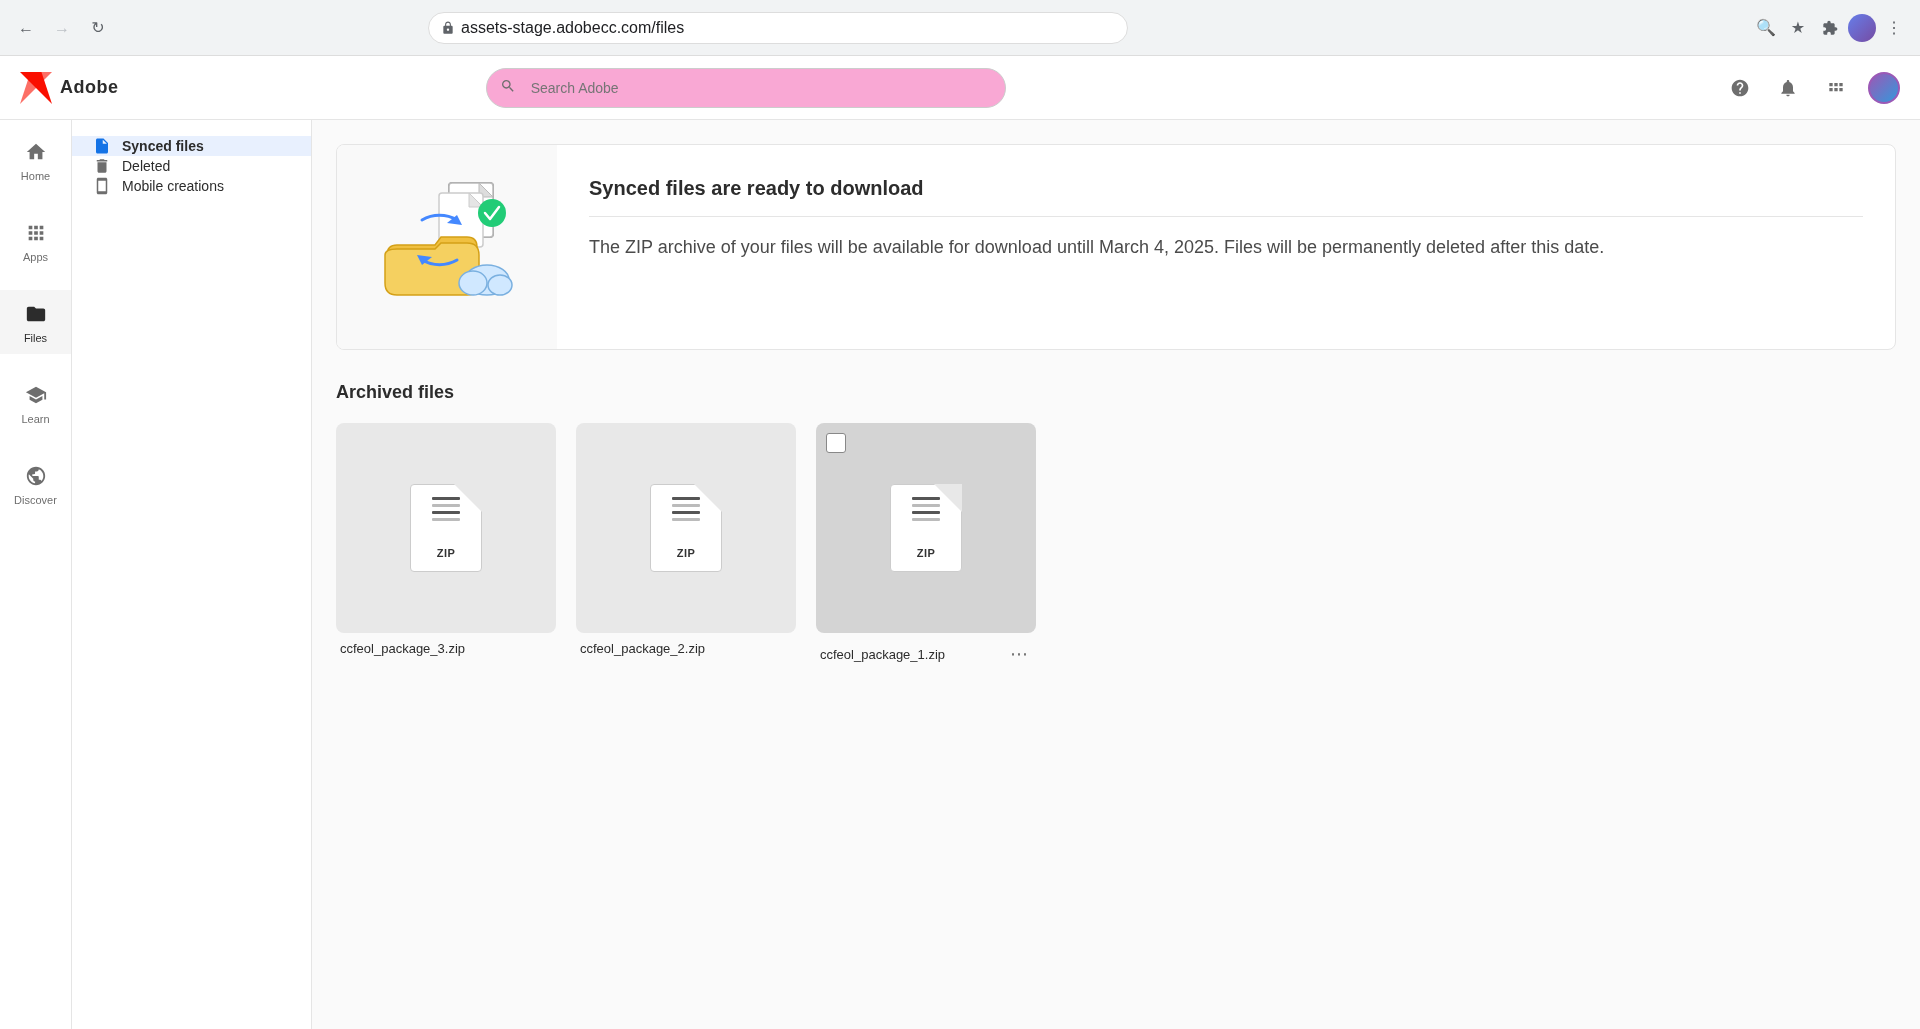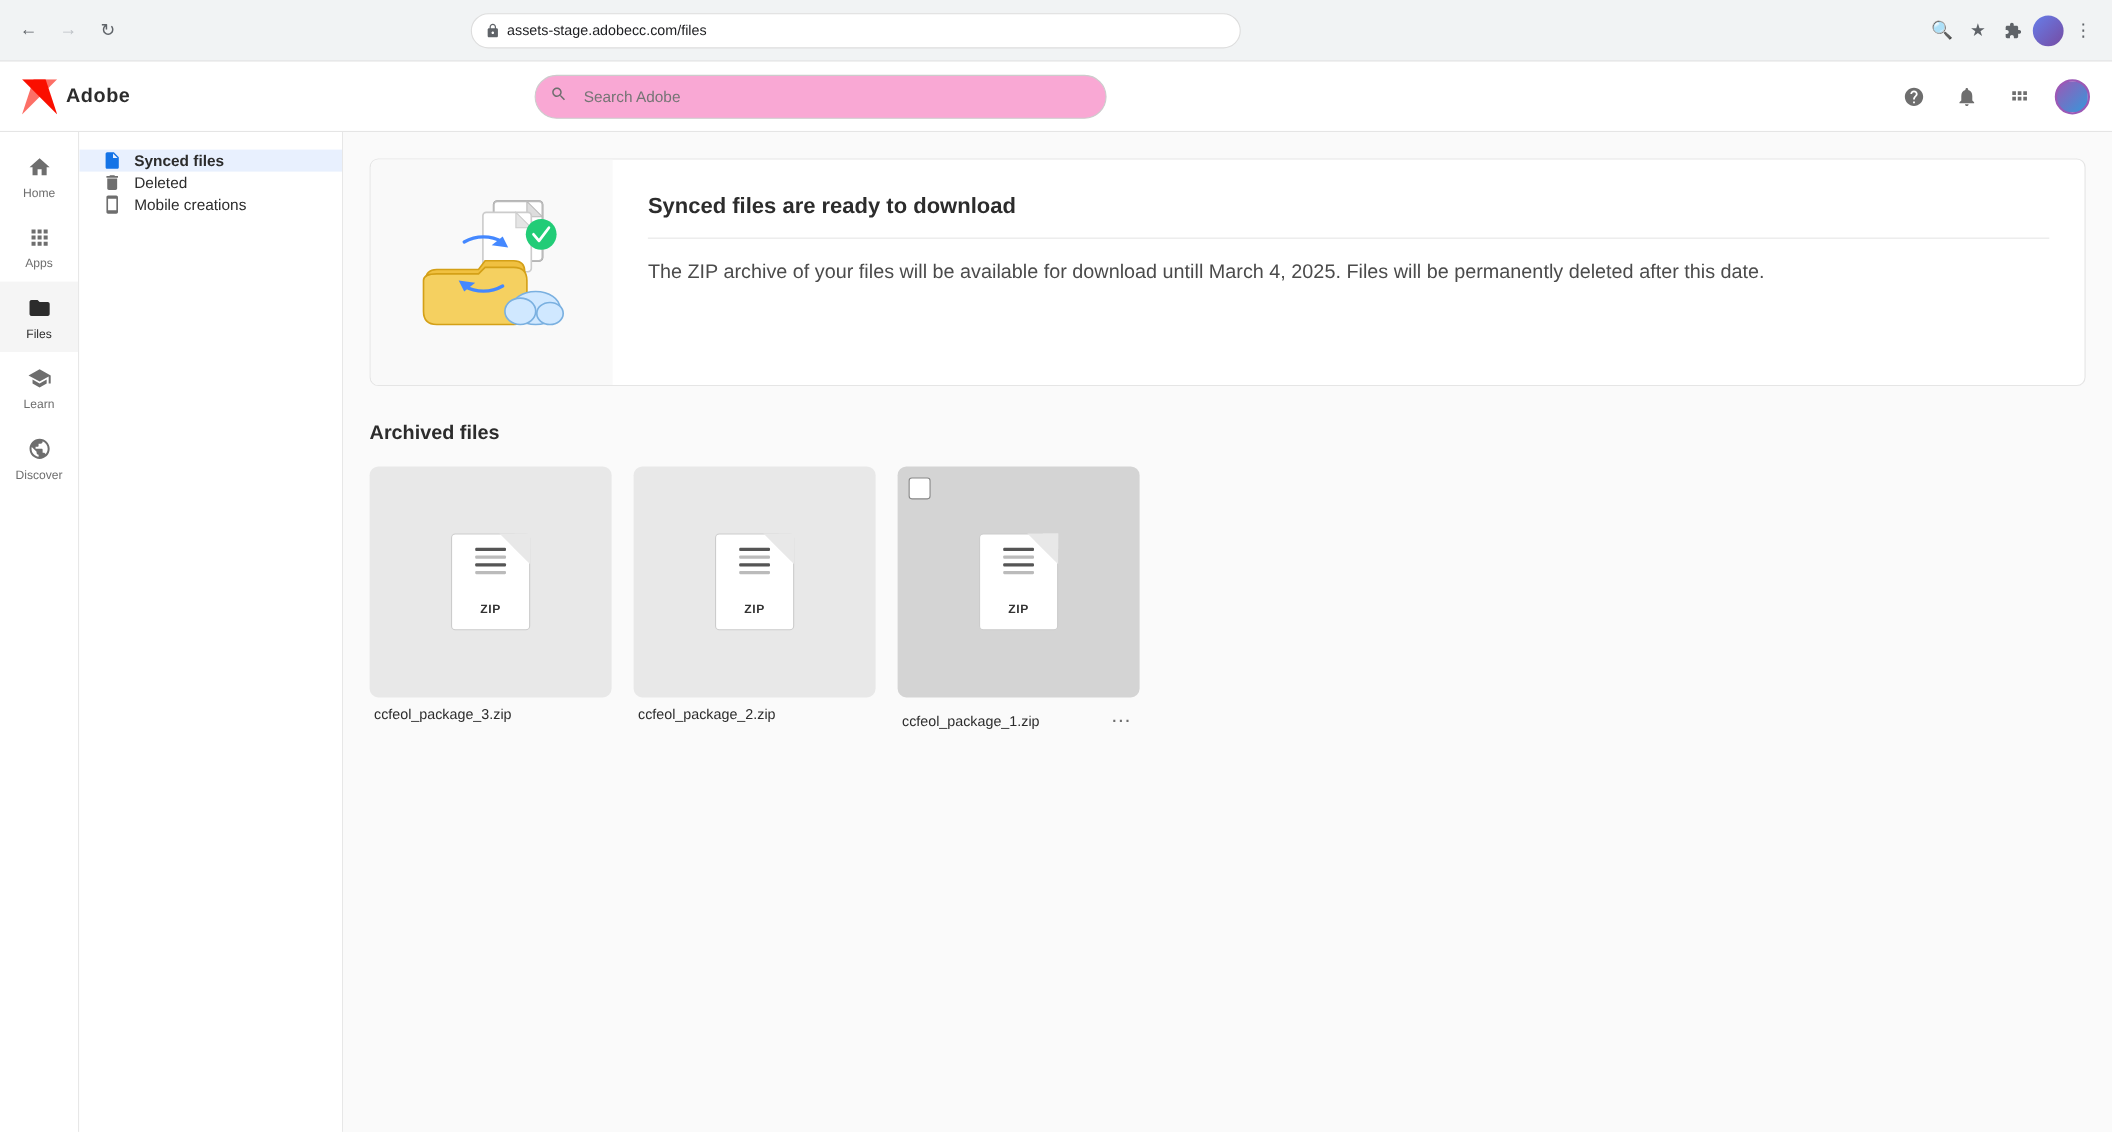--- a/index.html
+++ b/index.html
@@ -29,21 +29,21 @@
     .address-bar {
       flex: 1;
       height: 32px;
       background: #fff;
       border: 1px solid #ddd;
       border-radius: 16px;
       display: flex;
       align-items: center;
       padding: 0 12px;
       gap: 6px;
-      font-size: 13px;
+      font-size: 16px;
       color: #202124;
       max-width: 700px;
       margin: 0 auto;
     }
     .browser-actions { display: flex; gap: 4px; align-items: center; margin-left: auto; }
     .browser-action-btn {
       width: 28px; height: 28px;
       border-radius: 50%;
       border: none;
       background: transparent;
@@ -142,21 +142,21 @@
 
     
     .sidebar {
       width: 72px;
       background: #fff;
       border-right: 1px solid #e5e5e5;
       display: flex;
       flex-direction: column;
       align-items: center;
       padding-top: 8px;
-      gap: 0;
+      gap: 17px;
     }
     .sidebar-item {
       width: 100%;
       display: flex;
       flex-direction: column;
       align-items: center;
       padding: 10px 4px;
       cursor: pointer;
       gap: 4px;
       border: none;

